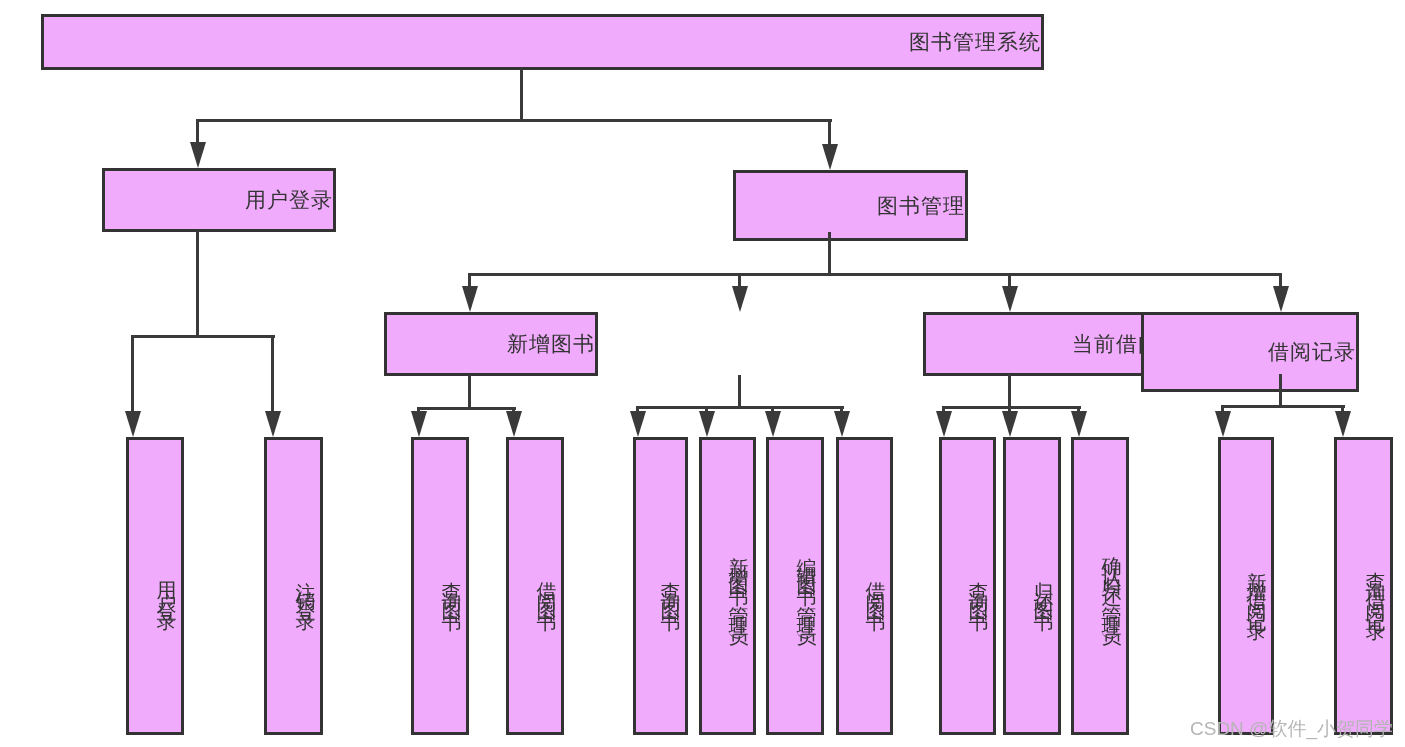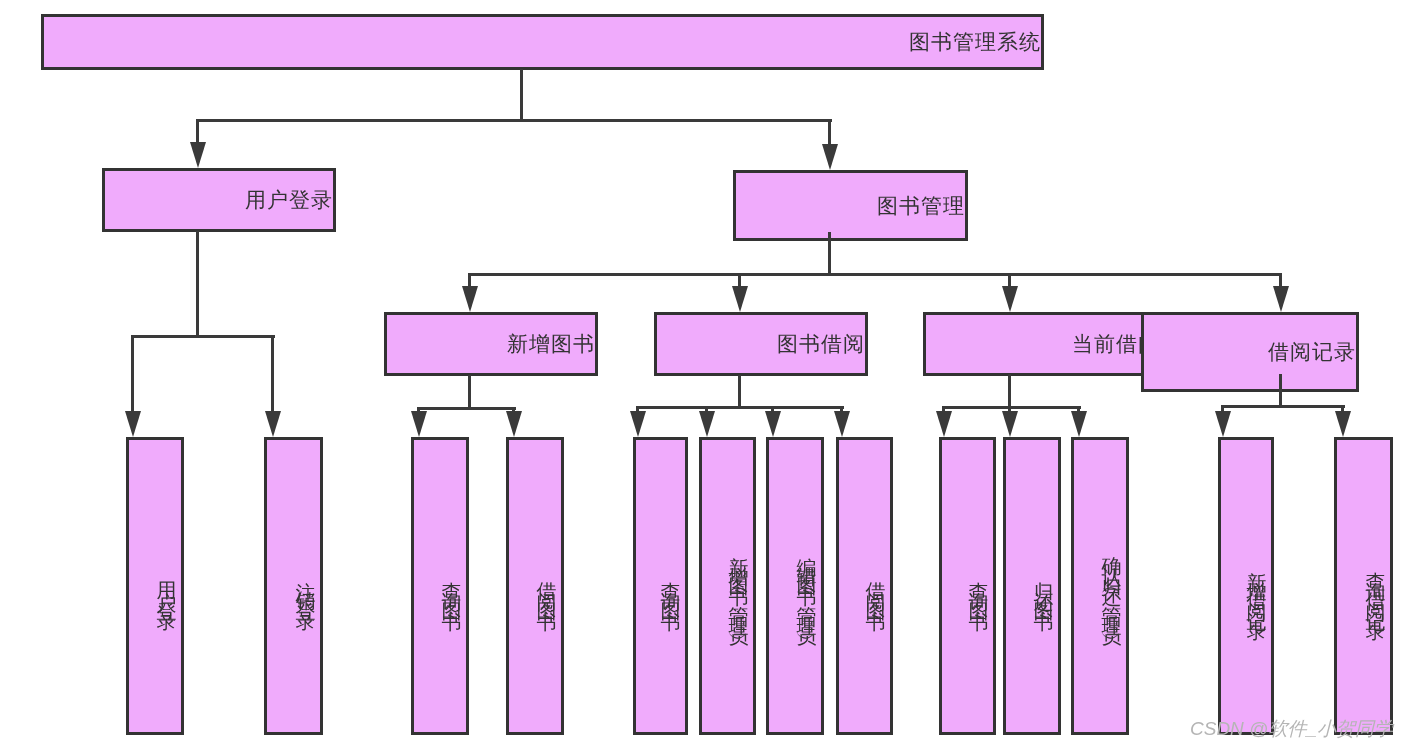--- a/index.html
+++ b/index.html
@@ -38,21 +38,20 @@
     border-right:8px solid transparent;
     border-top:26px solid #3a3a3a;
   }
   .watermark{
     position:absolute;
     left:1190px;top:716px;
     font-size:19px;
     color:#b5b5b5;
     white-space:nowrap;
     z-index:5;
-    font-style:italic;
   }
 </style>
 </head>
 <body>
 
 <div id="stage">
 
   <div class="box hbox" style="left:20px;top:14px;width:1003px;height:56px">
     <span>图书管理系统</span>
   </div>
@@ -84,23 +83,20 @@
   <div class="arrow" style="left:462px;top:286px"></div>
   <div class="v-line" style="left:738px;top:273px;height:20px"></div>
   <div class="arrow" style="left:732px;top:286px"></div>
   <div class="v-line" style="left:1008px;top:273px;height:20px"></div>
   <div class="arrow" style="left:1002px;top:286px"></div>
   <div class="v-line" style="left:1279px;top:273px;height:20px"></div>
   <div class="arrow" style="left:1273px;top:286px"></div>
 
   <div class="box hbox" style="left:363px;top:312px;width:214px;height:64px">
     <span>新增图书</span>
-  </div>
-  <div class="box hbox" style="left:633px;top:312px;width:214px;height:64px">
-    <span>图书借阅</span>
   </div>
   <div class="box hbox" style="left:902px;top:312px;width:240px;height:64px">
     <span>当前借阅</span>
   </div>
   <div class="box hbox" style="left:1120px;top:312px;width:218px;height:80px">
     <span>借阅记录</span>
   </div>
 
   <div class="v-line" style="left:468px;top:375px;height:34px"></div>
   <div class="h-line" style="left:417px;top:407px;width:99px"></div>

